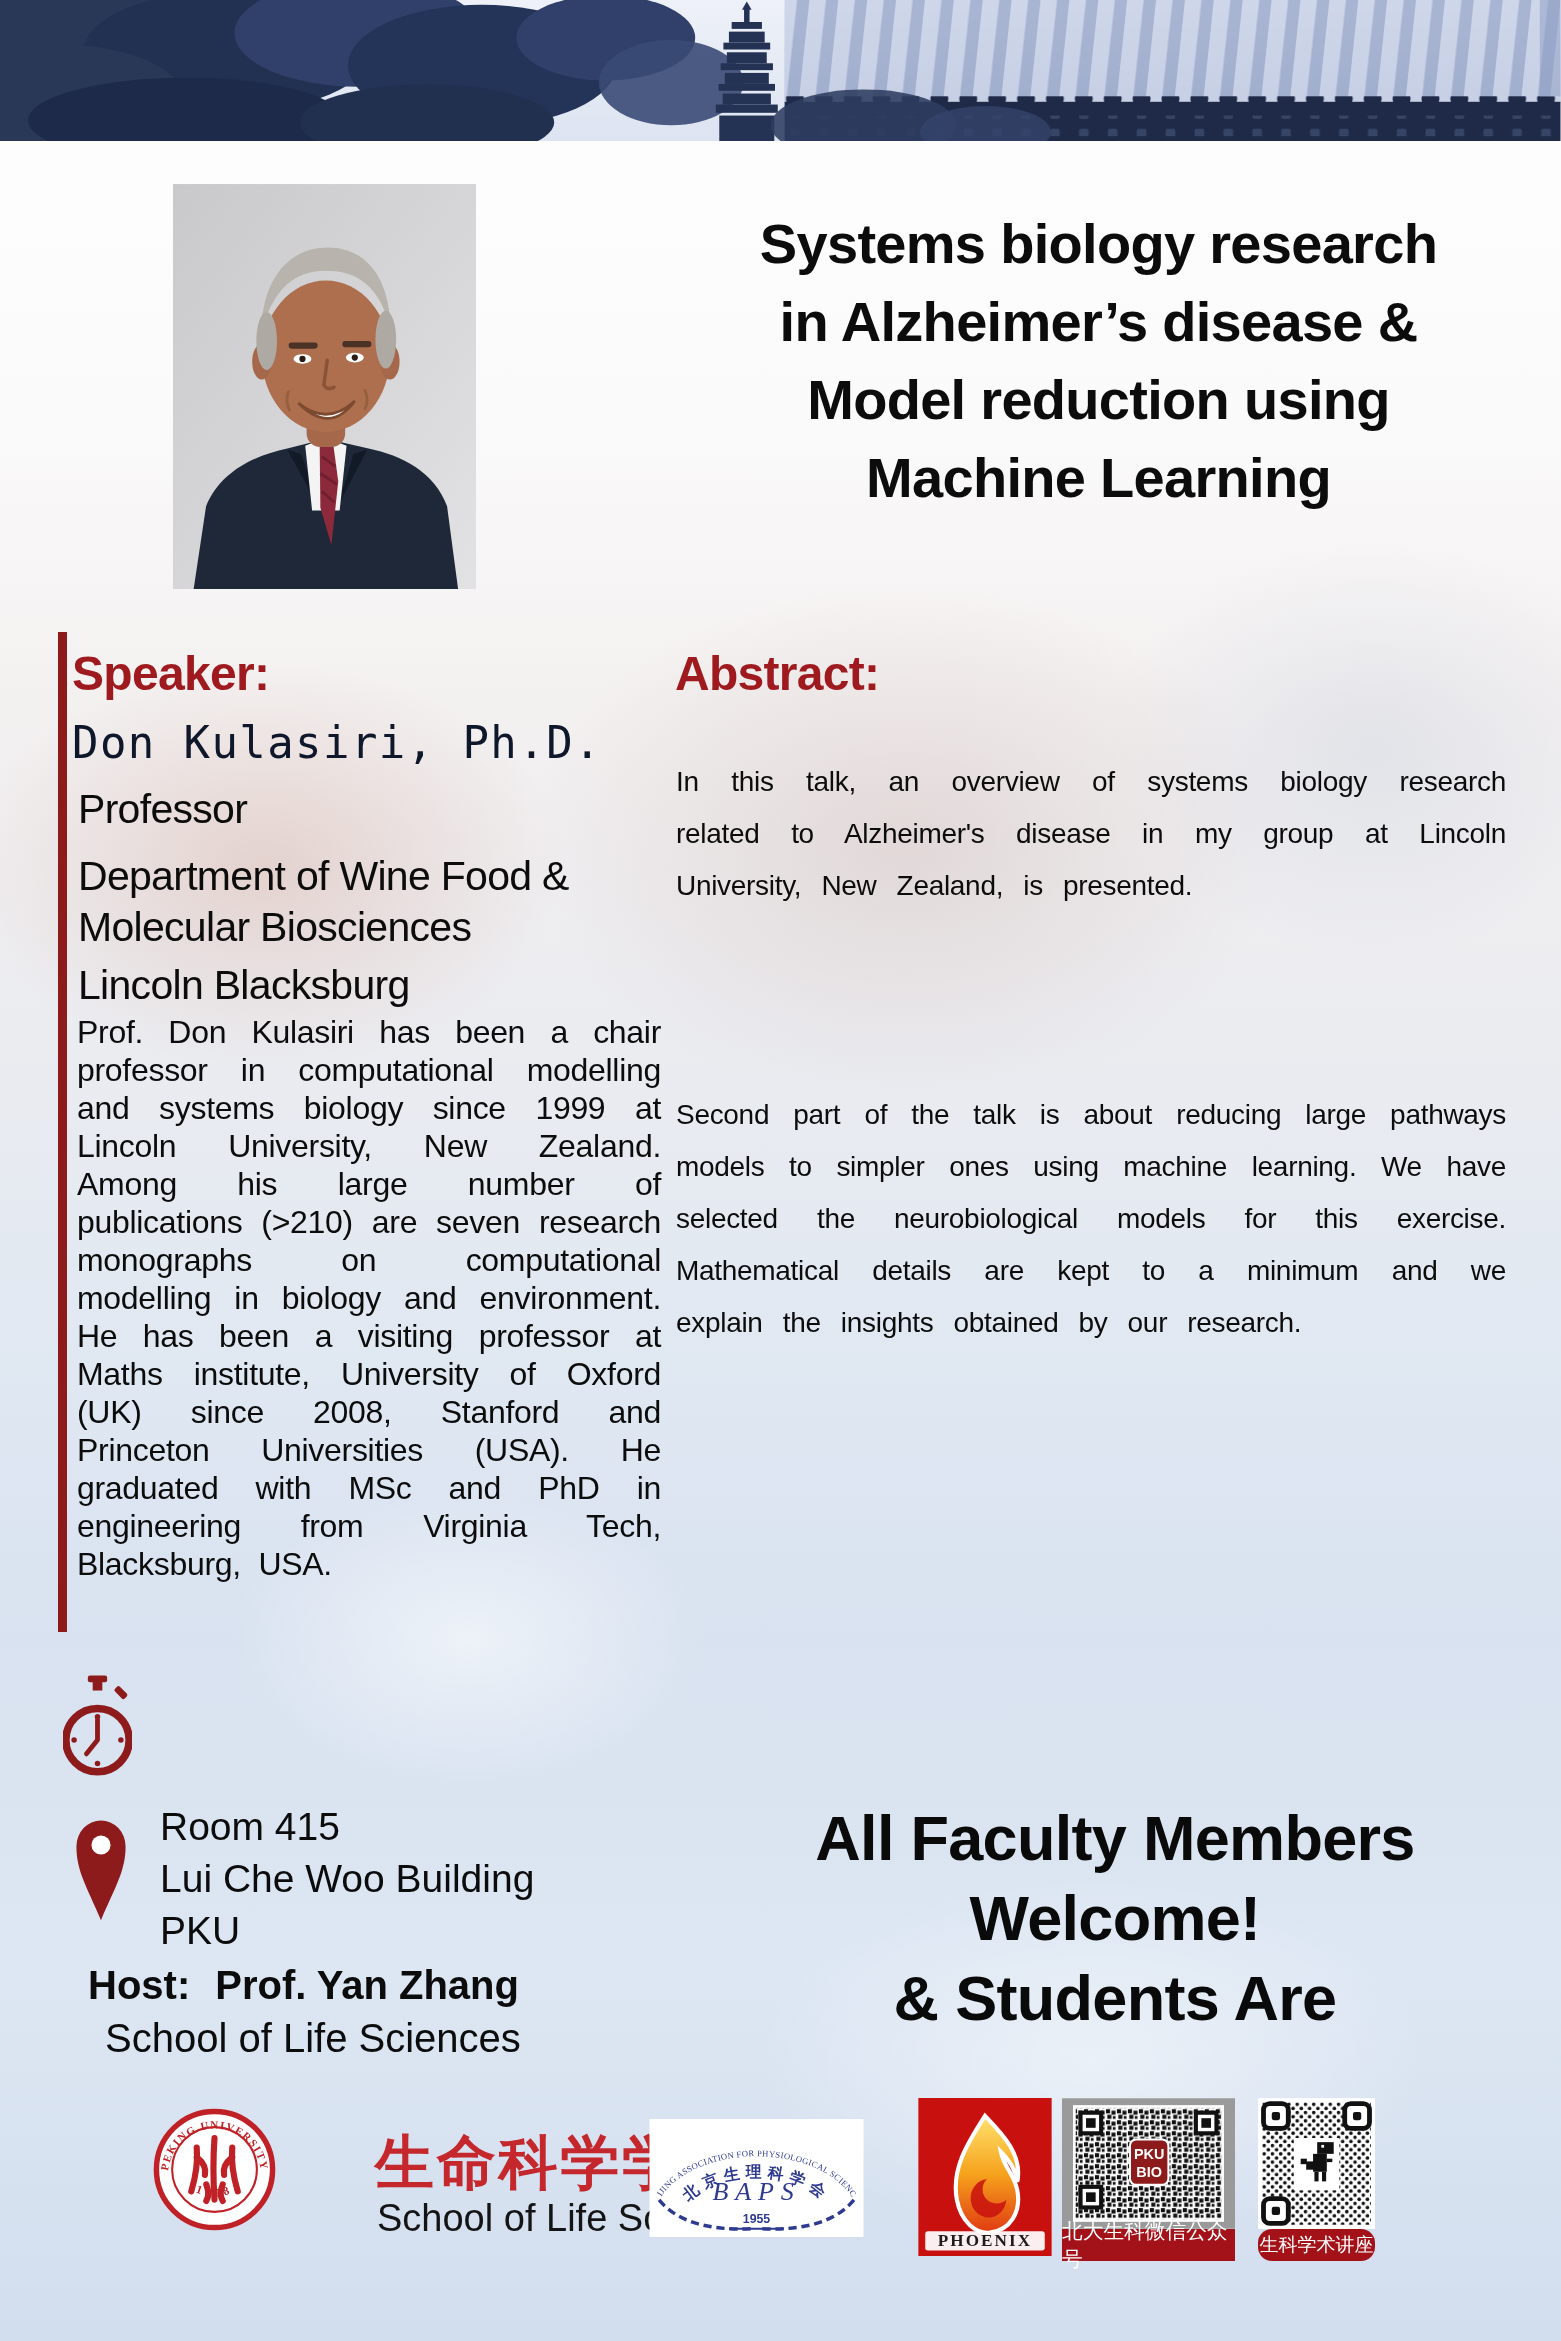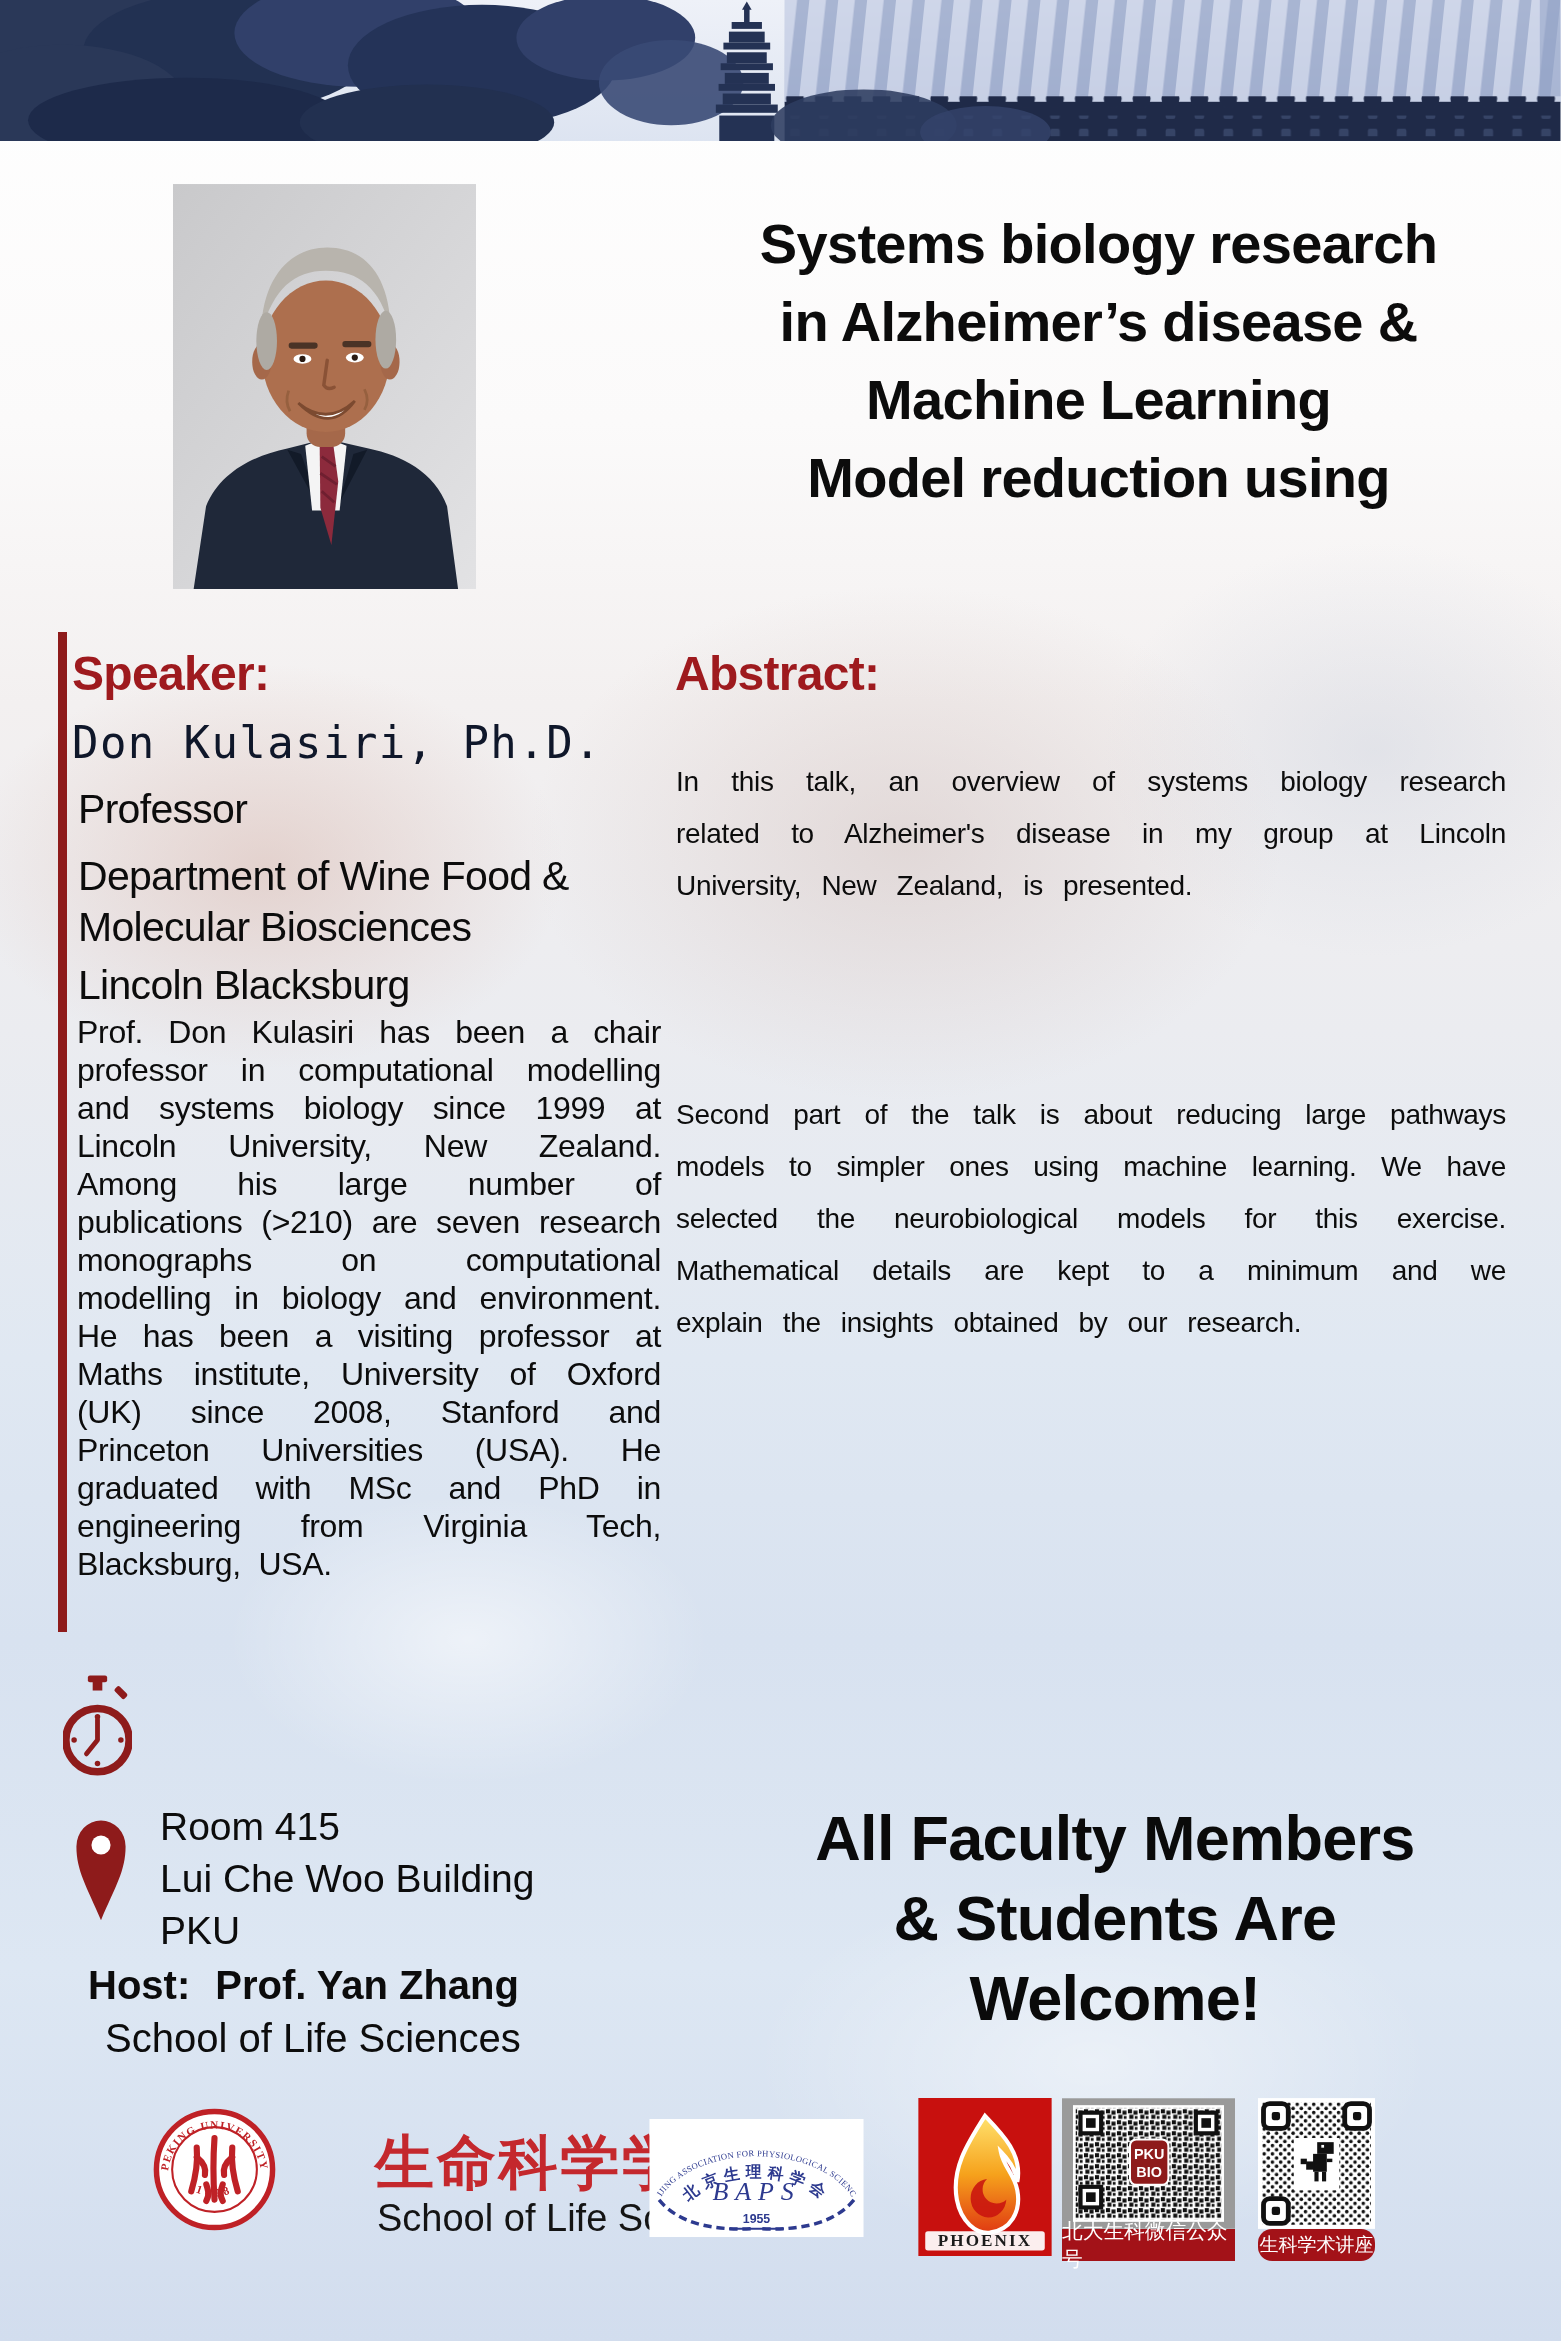--- a/index.html
+++ b/index.html
@@ -159,22 +159,22 @@
       <circle cx="264" cy="252" r="4.5" fill="#2a1a12"></circle>
       <path d="M224,256 L219,292 Q224,300 234,295" stroke="#8a5236" stroke-width="5" fill="none" stroke-linecap="round"></path>
       <path d="M182,318 Q224,352 264,315 Q228,364 182,318 Z" fill="#ffffff" stroke="#7c4a30" stroke-width="4"></path>
       <path d="M168,300 Q162,316 170,330 M278,298 Q286,314 278,328" stroke="#96603f" stroke-width="4" fill="none"></path>
     </svg>
   </div>
 
   <div class="abs title-block">
     <div class="title-line">Systems biology research</div>
     <div class="title-line">in Alzheimer’s disease &amp;</div>
+    <div class="title-line">Model reduction using</div>
     <div class="title-line">Machine Learning</div>
-    <div class="title-line">Model reduction using</div>
   </div>
 
   <div class="abs red-bar"></div>
   <div class="abs sec-heading speaker-heading">Speaker:</div>
   <div class="abs speaker-name">Don Kulasiri, Ph.D.</div>
   <div class="abs speaker-sub speaker-role">Professor</div>
   <div class="abs speaker-sub speaker-dept">
     <div>Department of Wine Food &amp;</div>
     <div>Molecular Biosciences</div>
   </div>
@@ -213,22 +213,22 @@
     <div>PKU</div>
   </div>
 
   <div class="abs host-line">
     <span class="host-label">Host:</span><span>Prof. Yan Zhang</span>
   </div>
   <div class="abs host-affil">School of Life Sciences</div>
 
   <div class="abs welcome">
     <div>All Faculty Members</div>
+    <div>Welcome!</div>
     <div>&amp; Students Are</div>
-    <div>Welcome!</div>
   </div>
 
   <div class="abs" style="left:153px;top:2108px;width:123px;height:123px;">
     <svg width="123" height="123" viewBox="0 0 180 180">
       <defs>
         <path id="arcTop" d="M 22,98 A 68,68 0 0 1 158,98" fill="none"></path>
         <path id="arcBot" d="M 38,104 A 66,66 0 0 0 142,104" fill="none"></path>
       </defs>
       <circle cx="90" cy="90" r="85" fill="#ffffff" stroke="#bf2126" stroke-width="8"></circle>
       <circle cx="90" cy="90" r="62" fill="none" stroke="#bf2126" stroke-width="3"></circle>

